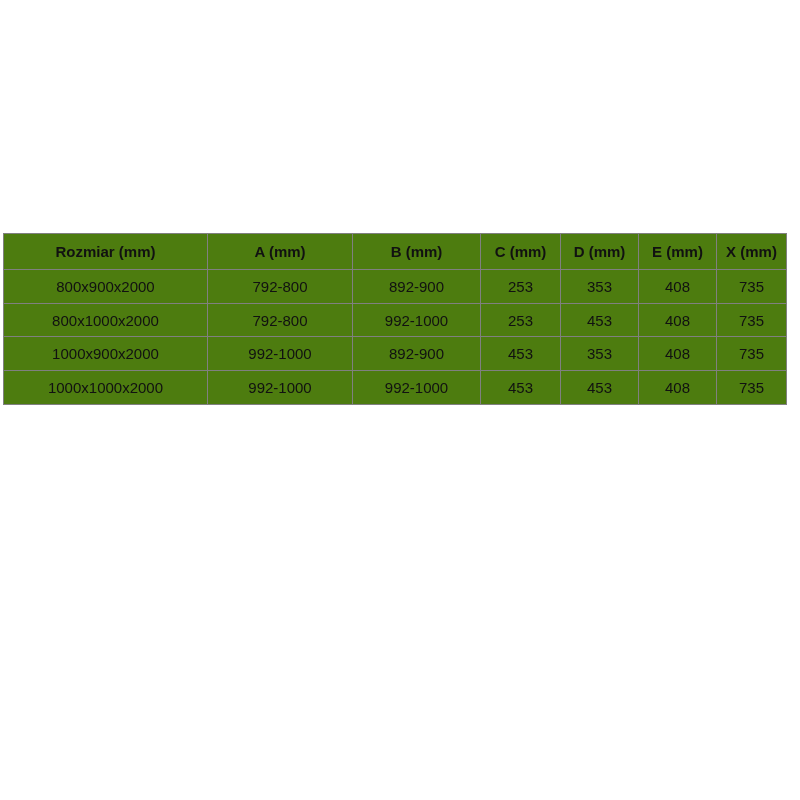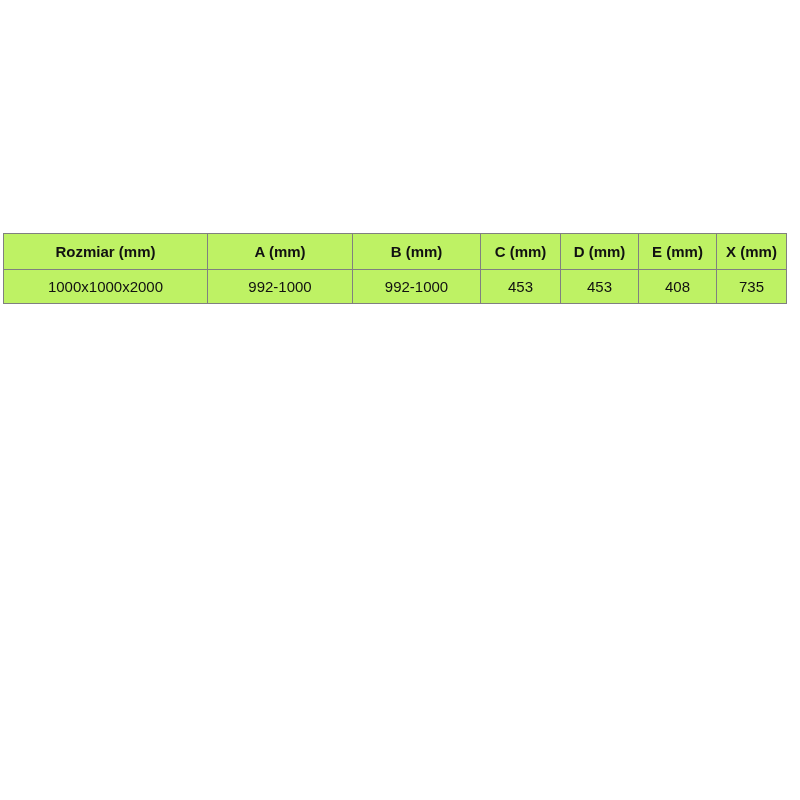--- a/index.html
+++ b/index.html
@@ -13,21 +13,21 @@
   .table-wrap {
     position: absolute;
     left: 3px;
     top: 233px;
     width: 783px;
   }
   table.size-table {
     border-collapse: collapse;
     table-layout: fixed;
     width: 783px;
-    background: #bef264;
+    background: #4d7c0f;
   }
   table.size-table th,
   table.size-table td {
     border: 1px solid #808080;
     text-align: center;
     vertical-align: middle;
     color: #111111;
     font-size: 15px;
     padding: 0;
     overflow: hidden;
@@ -62,20 +62,47 @@
           <th>A (mm)</th>
           <th>B (mm)</th>
           <th>C (mm)</th>
           <th>D (mm)</th>
           <th>E (mm)</th>
           <th>X (mm)</th>
         </tr>
     </thead>
     <tbody>
         <tr>
+          <td>800x900x2000</td>
+          <td>792-800</td>
+          <td>892-900</td>
+          <td>253</td>
+          <td>353</td>
+          <td>408</td>
+          <td>735</td>
+        </tr>
+        <tr>
+          <td>800x1000x2000</td>
+          <td>792-800</td>
+          <td>992-1000</td>
+          <td>253</td>
+          <td>453</td>
+          <td>408</td>
+          <td>735</td>
+        </tr>
+        <tr>
+          <td>1000x900x2000</td>
+          <td>992-1000</td>
+          <td>892-900</td>
+          <td>453</td>
+          <td>353</td>
+          <td>408</td>
+          <td>735</td>
+        </tr>
+        <tr>
           <td>1000x1000x2000</td>
           <td>992-1000</td>
           <td>992-1000</td>
           <td>453</td>
           <td>453</td>
           <td>408</td>
           <td>735</td>
         </tr>
       </tbody>
   </table>

